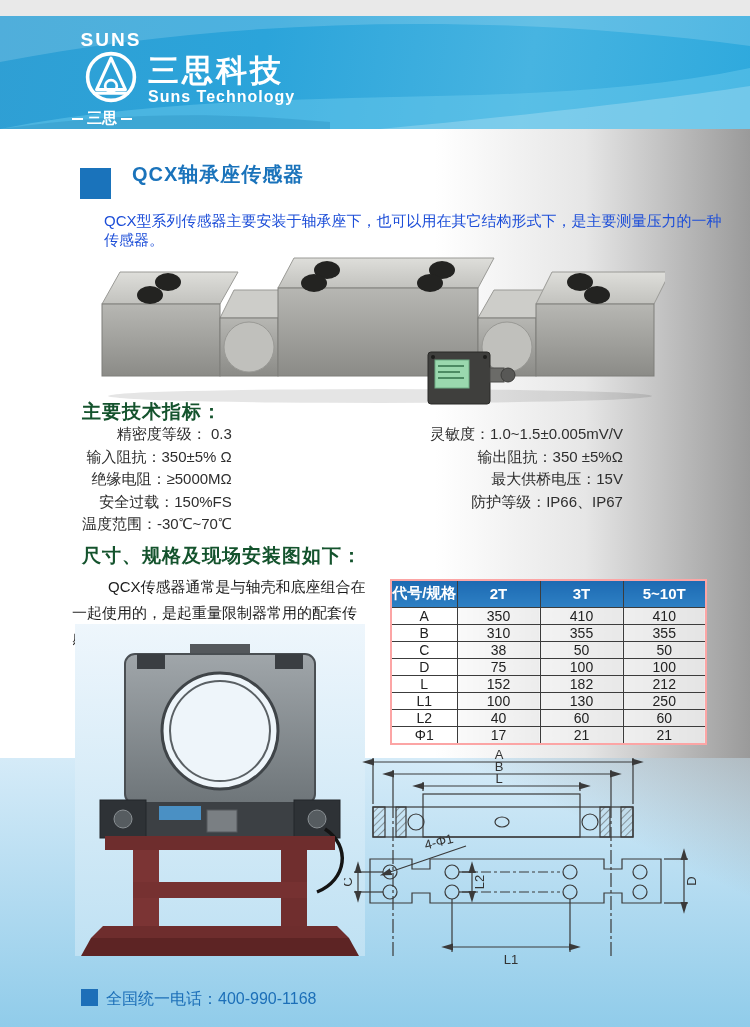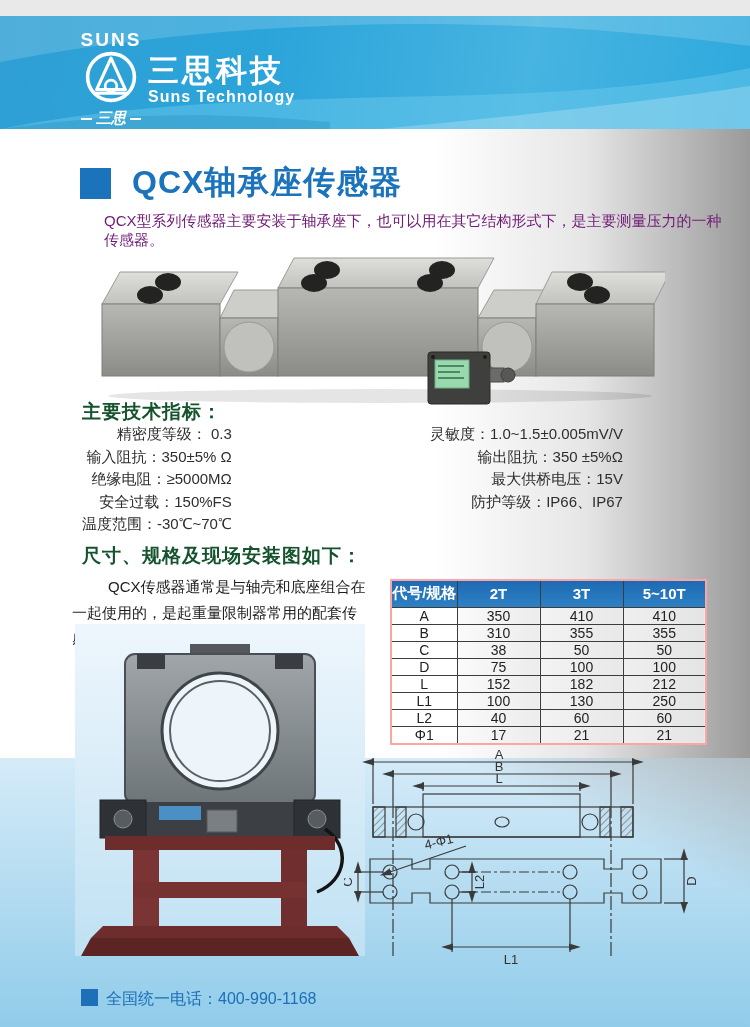--- a/index.html
+++ b/index.html
@@ -13,30 +13,30 @@
     background:
       linear-gradient(205deg, rgba(140,140,140,0.50) 0%, rgba(140,140,140,0) 22%),
       linear-gradient(180deg,#d5ebf8 0%,#b5dcf1 45%,#8ccae9 100%); }
 
   
   .header { position:absolute; left:0; top:0; width:750px; height:113px;
     background:linear-gradient(100deg,#2f9fd4 0%,#2ba4da 35%,#47b4e1 70%,#2ea9dd 100%); overflow:hidden; }
   .header svg.waves { position:absolute; left:0; top:0; }
   .logo { position:absolute; left:72px; top:14px; width:78px; text-align:center; color:#fff; }
   .logo-suns { font-size:19px; font-weight:bold; letter-spacing:2px; line-height:20px; }
-  .logo-cn { display:flex; align-items:center; justify-content:center; gap:4px; font-size:15px; font-weight:bold; margin-top:1px;font-style:italic; }
+  .logo-cn { display:flex; align-items:center; gap:4px; font-size:15px; font-weight:bold; margin-top:1px; }
   .logo-cn .dash { display:inline-block; width:11px; height:2px; background:#fff; }
   .brand { position:absolute; left:148px; top:38px; color:#fff; }
   .brand-cn { font-size:31px; font-weight:bold; letter-spacing:3px; line-height:34px; }
   .brand-en { font-size:16px; font-weight:bold; letter-spacing:1px; }
 
   
   .title-square { position:absolute; left:80px; top:152px; width:31px; height:31px; background:#1a73bb; }
-  .page-title { position:absolute; left:132px; top:145px; font-size:32px; font-weight:bold; color:#1a73bb; letter-spacing:1px; }
-  .desc { position:absolute; left:104px; top:196px; width:620px; font-size:15px; color:#701a75; }
+  .page-title { position:absolute; left:132px; top:145px; font-size:20px; font-weight:bold; color:#1a73bb; letter-spacing:1px; }
+  .desc { position:absolute; left:104px; top:196px; width:620px; font-size:15px; color:#1d4ed8; }
 
   
   .product-photo { position:absolute; left:90px; top:230px; }
 
   
   .h2 { position:absolute; font-size:19px; font-weight:bold; color:#14532d; letter-spacing:1px; }
   .specs-heading { left:82px; top:383px; }
   .spec-col { position:absolute; top:407px; font-size:15px; color:#2e2e2e;text-align:right; }
   .spec-col.left { left:82px; }
   .spec-col.right { left:430px; }

